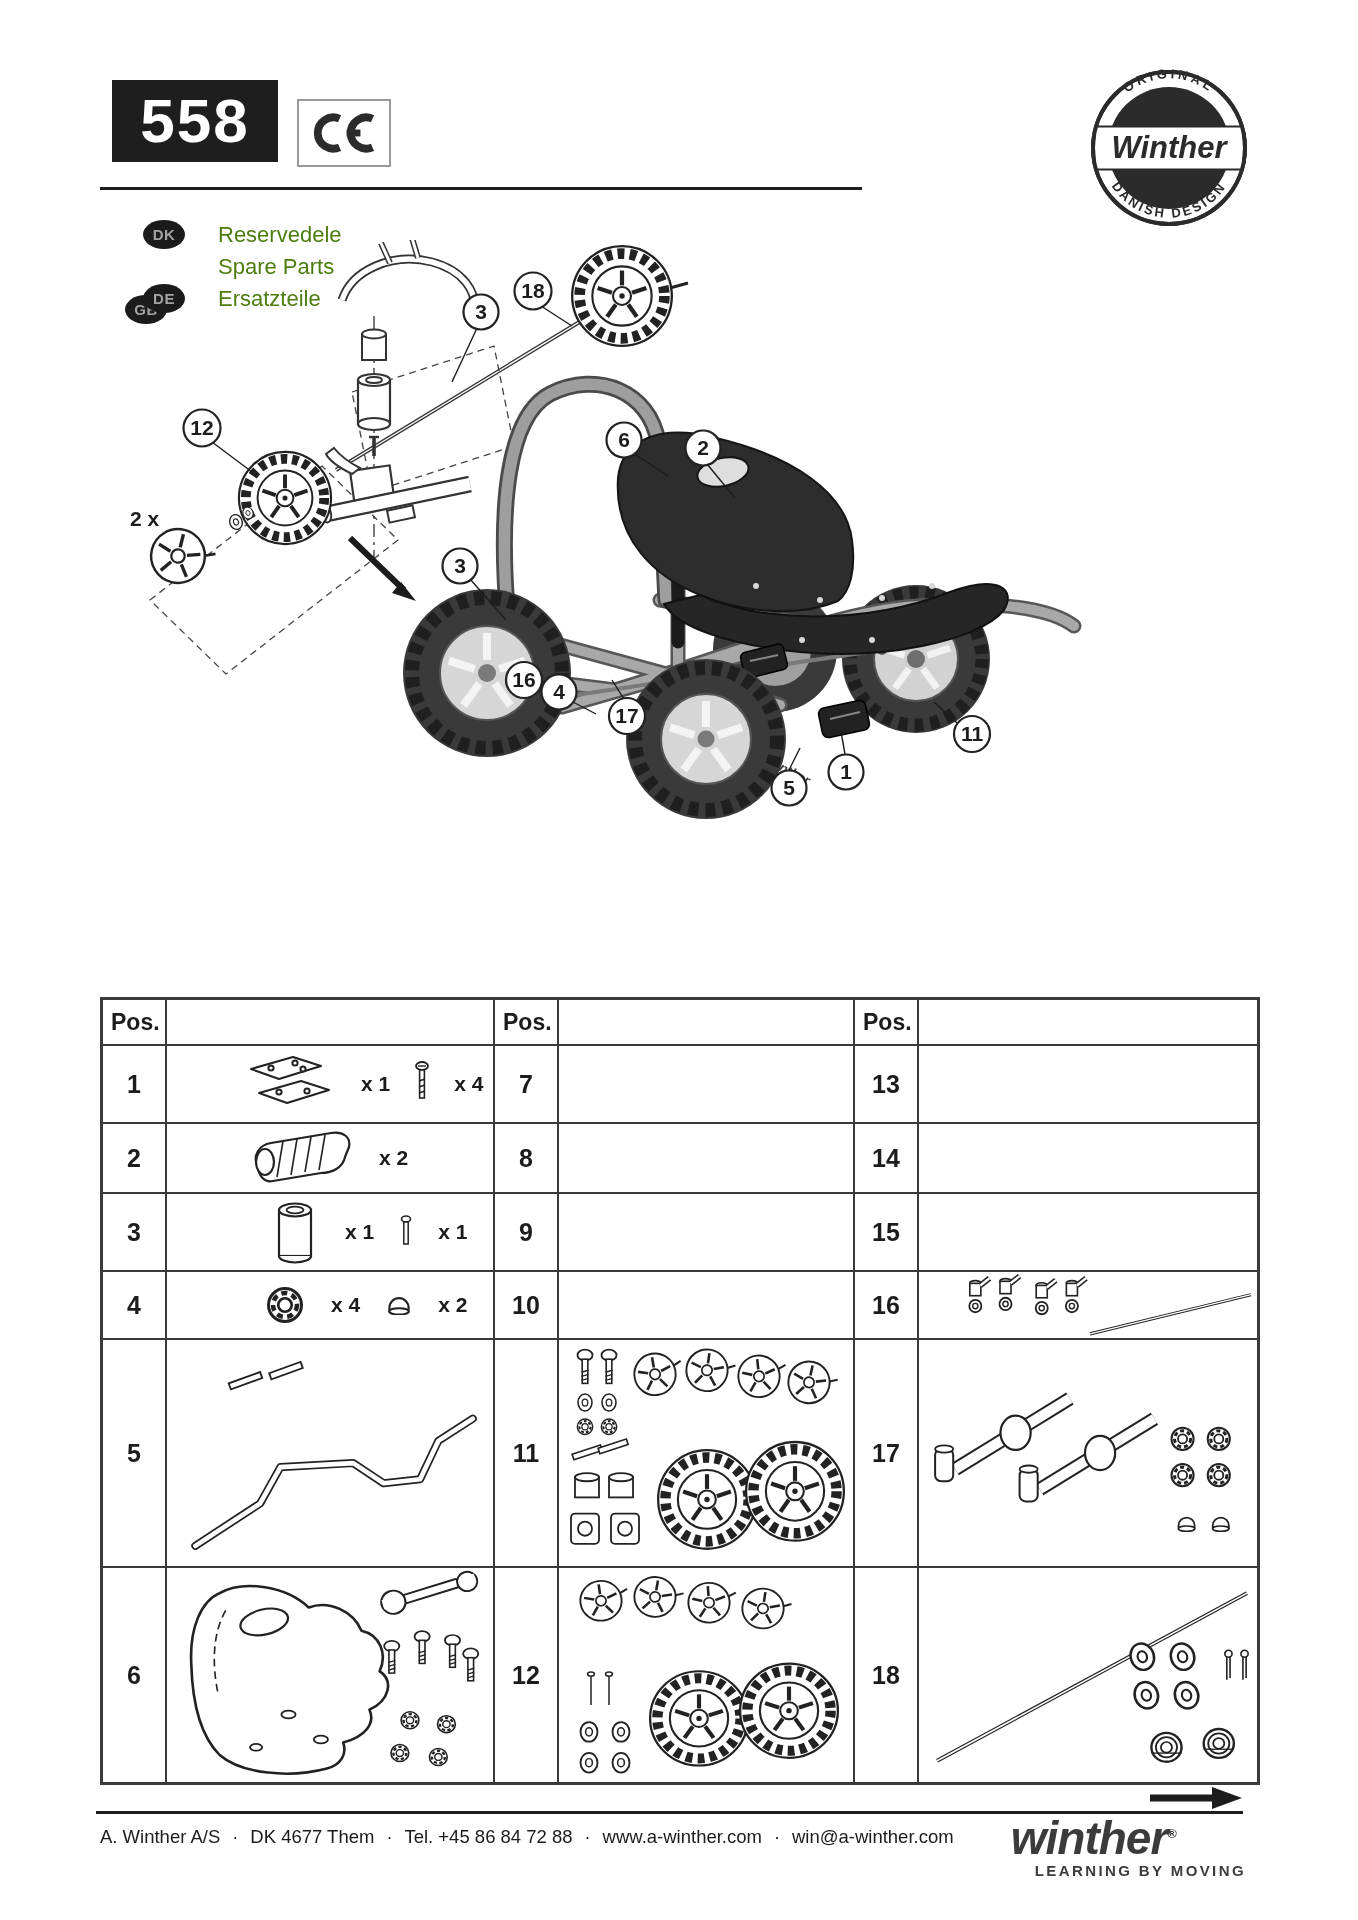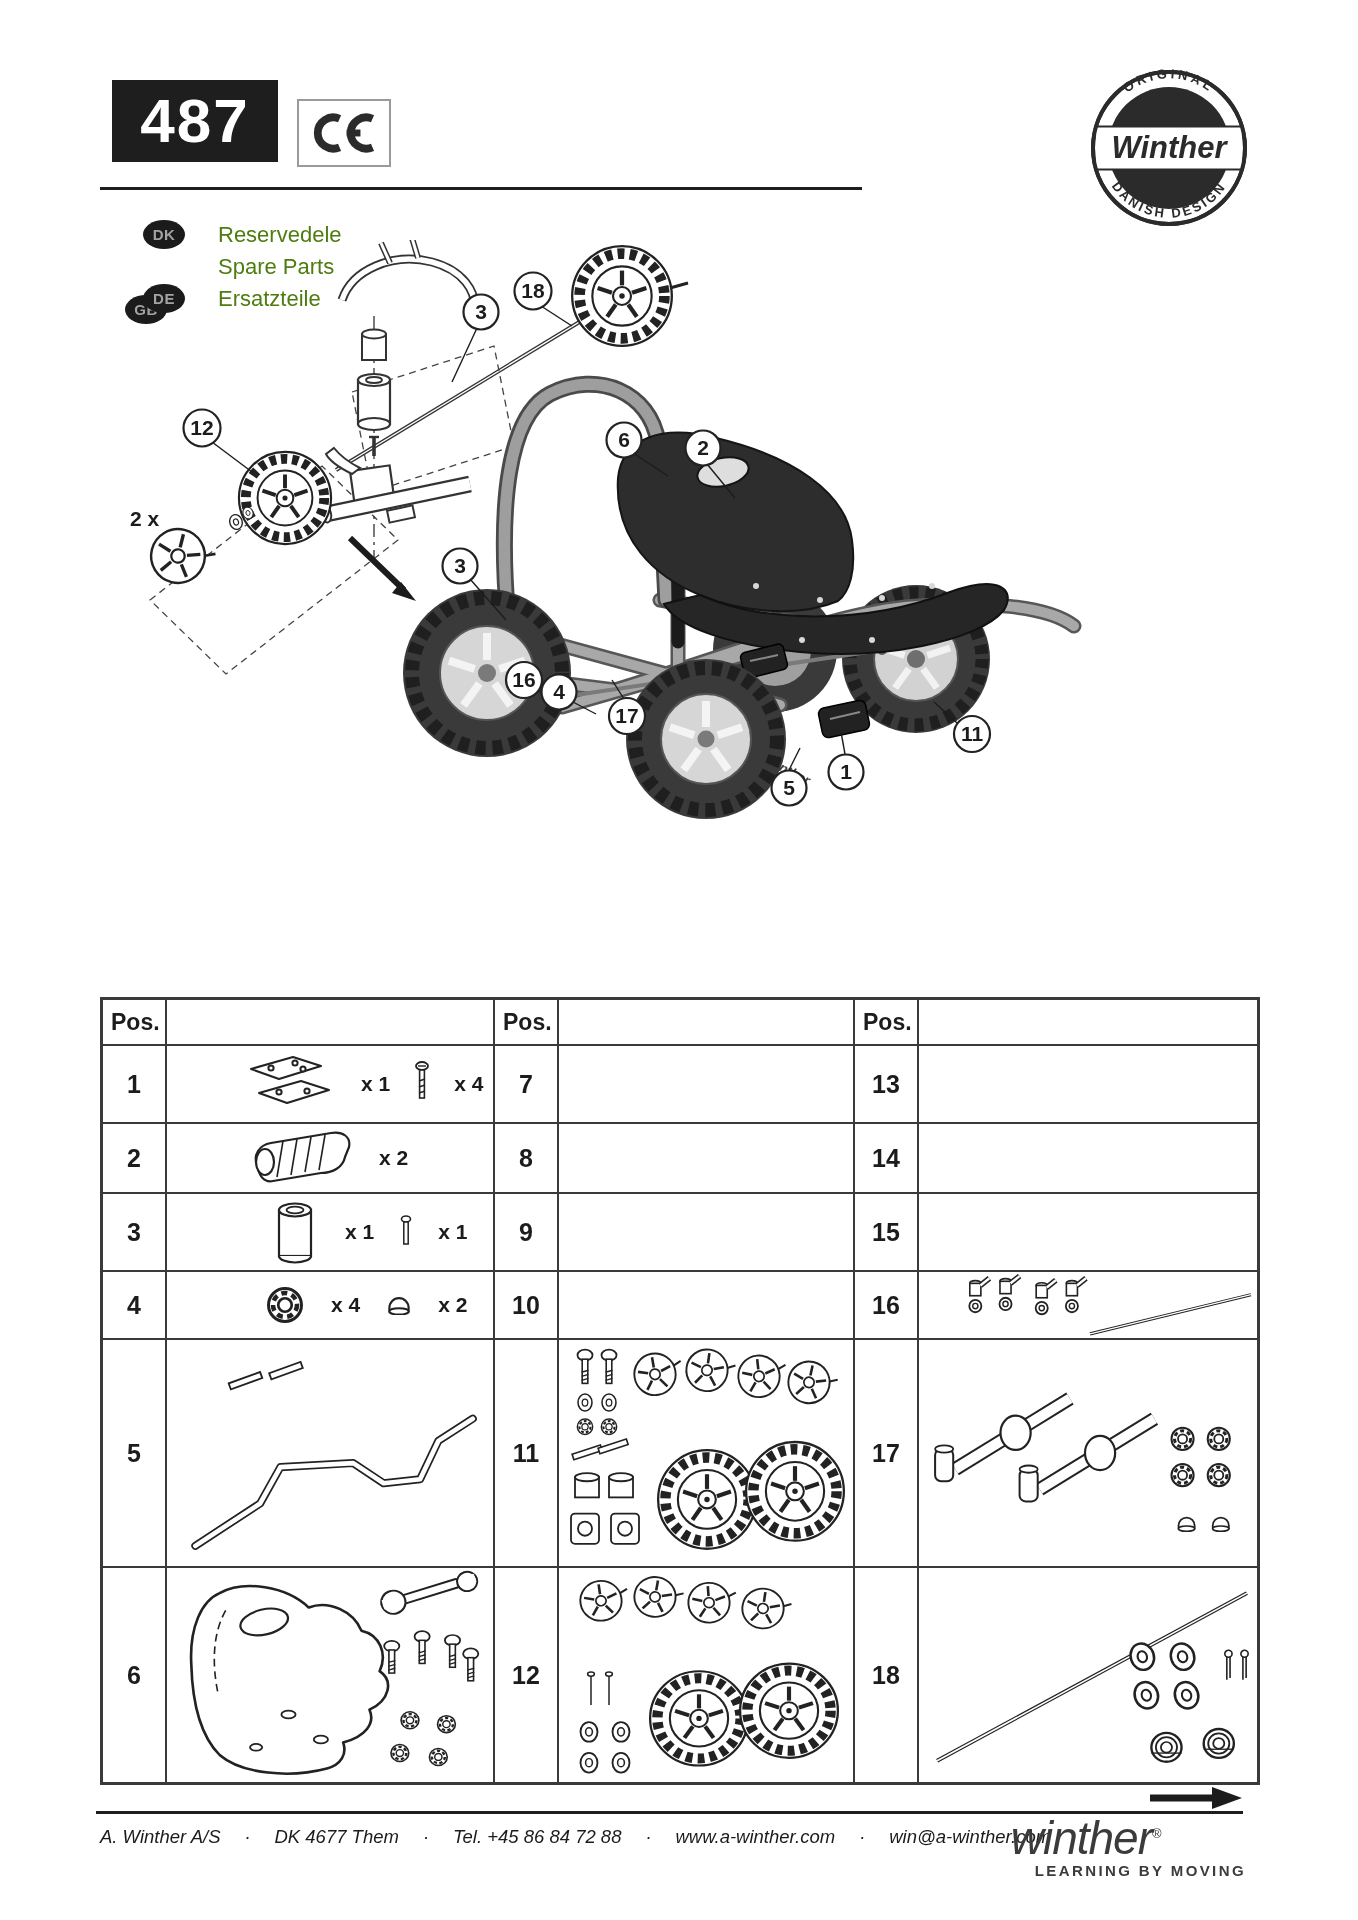--- a/index.html
+++ b/index.html
@@ -33,25 +33,25 @@
   .h4{height:68px;} .h5{height:228px;} .h6{flex:1;}
   .pos-cell{width:64px;border-right:2px solid #3a3a3a;display:flex;align-items:center;
     justify-content:center;font-weight:700;font-size:25px;box-sizing:border-box;flex:none;}
   .pos-head{justify-content:flex-start;padding-left:8px;font-size:23px;}
   .parts-cell{flex:1;position:relative;display:flex;align-items:center;overflow:hidden;}
   .qty{font-weight:700;font-size:21px;color:#1b1b1b;white-space:nowrap;}
   .icon-row{display:flex;align-items:center;}
   .fill-svg{position:absolute;left:0;top:0;width:100%;height:100%;}
   
   #footer-rule{left:96px;top:1811px;width:1147px;height:3px;background:#1e1e1e;}
-  #footer-line{left:100px;top:1826px;display:flex;align-items:center;gap:24px;
-    font-size:18.5px;color:#1b1b1b;font-style:italic;}
+  #footer-line{left:100px;top:1826px;display:flex;align-items:center;gap:12px;
+    font-size:18.5px;color:#1b1b1b;}
   #footer-line .dot{font-size:18px;}
   #brand-block{right:112px;top:1815px;text-align:left;color:#3b3b3b;}
-  #brand-word{font-size:46px;font-style:italic;font-weight:400;letter-spacing:-1px;line-height:1;}
+  #brand-word{font-size:46px;font-style:italic;font-weight:700;letter-spacing:-1px;line-height:1;}
   #brand-word sup{font-size:13px;font-style:normal;}
   #brand-tag{font-size:15px;font-weight:700;letter-spacing:2.4px;margin-top:1px;margin-left:24px;}
   svg text{font-family:"Liberation Sans",sans-serif;}
 </style>
 </head>
 <body>
 
 <svg width="0" height="0" style="position:absolute" aria-hidden="true">
   <defs>
     <g id="sym-star">
@@ -123,21 +123,21 @@
     </g>
     <g id="sym-key">
       <rect x="0" y="-3.2" width="33" height="6.4" fill="#fff" stroke="#222" stroke-width="1.8"></rect>
     </g>
   </defs>
 </svg>
 
 <div id="page">
 
   <div class="abs" id="item-box">
-    <span>487</span>
+    <span>558</span>
   </div>
   <div class="abs" id="ce-box">
     <span class="sr">CE</span>
     <svg width="78" height="52" viewBox="0 0 88 60">
       <g fill="none" stroke="#2b2b2b" stroke-width="9">
         <path d="M 38.9,13.5 A 18,18 0 1 0 38.9,46.5"></path>
         <path d="M 76.9,13.5 A 18,18 0 1 0 76.9,46.5"></path>
         <line x1="47" y1="30" x2="63" y2="30" stroke-width="8"></line>
       </g>
     </svg>

